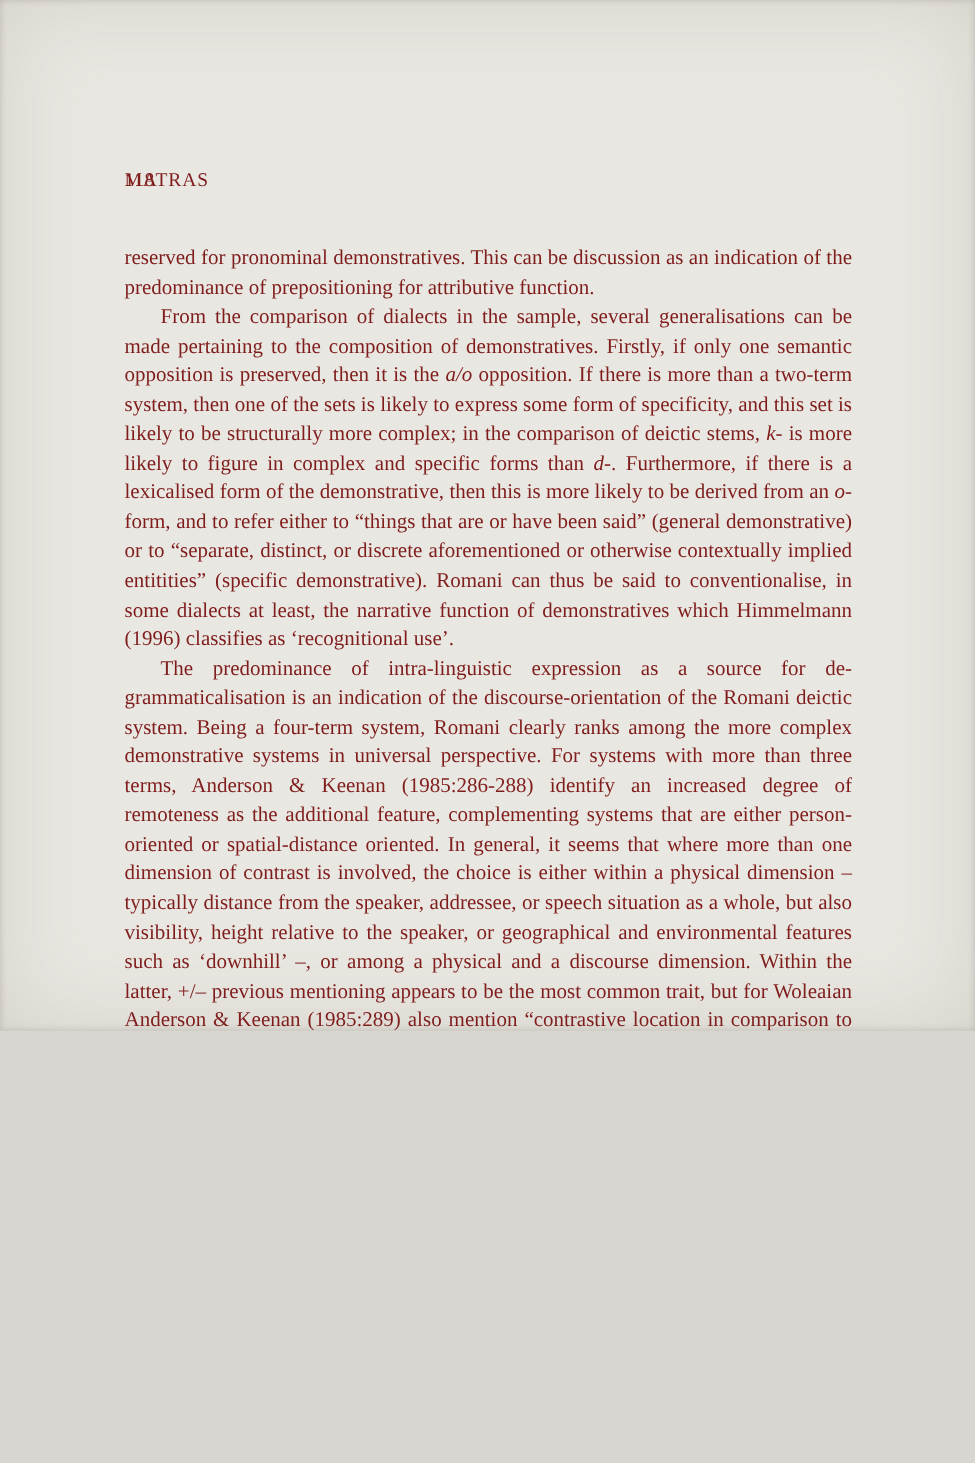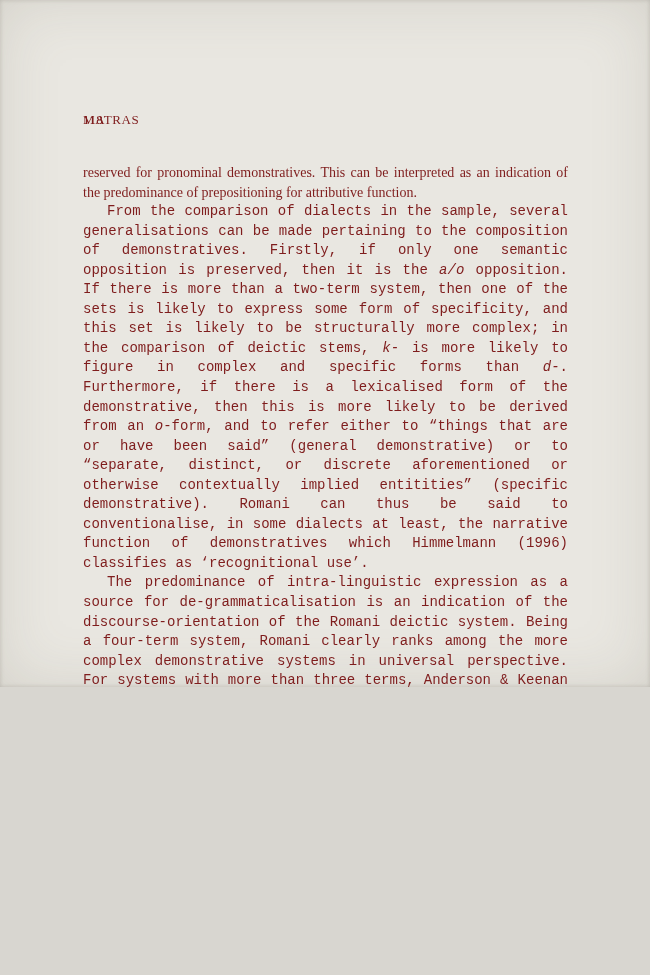--- a/index.html
+++ b/index.html
@@ -50,37 +50,36 @@
     line-height: 19.55px;
     text-align: justify;
     text-justify: inter-word;
   }
   .page-body p {
     margin: 0;
     padding: 0;
   }
   .page-body p.indent {
     text-indent: 24px;
-    font-family: Liberation Mono, monospace;
   }
   .page-body i {
     font-style: italic;
   }
 </style>
 </head>
 <body>
 
 <div class="page">
   <div class="text-block">
 
     <div class="page-header">
       <span class="page-number">118</span>
       <span class="running-head">MATRAS</span>
     </div>
 
     <div class="page-body">
-      <p>reserved for pronominal demonstratives. This can be interpreted as an indication of the predominance of prepositioning for attributive function.</p>
+      <p>reserved for pronominal demonstratives. This can be discussion as an indication of the predominance of prepositioning for attributive function.</p>
       <p class="indent">From the comparison of dialects in the sample, several generalisations can be made pertaining to the composition of demonstratives. Firstly, if only one semantic opposition is preserved, then it is the <i>a/o</i> opposition. If there is more than a two-term system, then one of the sets is likely to express some form of specificity, and this set is likely to be structurally more complex; in the comparison of deictic stems, <i>k-</i> is more likely to figure in complex and specific forms than <i>d-</i>. Furthermore, if there is a lexicalised form of the demonstrative, then this is more likely to be derived from an <i>o</i>-form, and to refer either to “things that are or have been said” (general demonstrative) or to “separate, distinct, or discrete aforementioned or otherwise contextually implied entitities” (specific demonstrative). Romani can thus be said to conventionalise, in some dialects at least, the narrative function of demonstratives which Himmelmann (1996) classifies as ‘recognitional use’.</p>
       <p class="indent">The predominance of intra-linguistic expression as a source for de-grammaticalisation is an indication of the discourse-orientation of the Romani deictic system. Being a four-term system, Romani clearly ranks among the more complex demonstrative systems in universal perspective. For systems with more than three terms, Anderson &amp; Keenan (1985:286-288) identify an increased degree of remoteness as the additional feature, complementing systems that are either person-oriented or spatial-distance oriented. In general, it seems that where more than one dimension of contrast is involved, the choice is either within a physical dimension – typically distance from the speaker, addressee, or speech situation as a whole, but also visibility, height relative to the speaker, or geographical and environmental features such as ‘downhill’ –, or among a physical and a discourse dimension. Within the latter, +/– previous mentioning appears to be the most common trait, but for Woleaian Anderson &amp; Keenan (1985:289) also mention “contrastive location in comparison to some other possible referent, as when pointing out one member of a group”. This can be seen as a conventionalisation of what Himmelmann (1996) calls ‘ambiguity resolution’. Indeed, we find that the two dimensions of contrast found in the Romani system – location of the referent in the situation vs. in the discourse, and specificity/ambiguity resolution – fit nicely both into Himmelmann’s (1996) classification of narrative discourse uses of demonstratives (situational use, discourse deictic use, tracking use, and recognitional use; for the latter see discussion above) and into the features of the discourse dimension outlined in Anderson &amp; Keenan’s (1985) discussion, while strictly spatial features do not seem to figure in Romani in any way that might be regarded as primary or intrinsic. We may</p>
     </div>
 
   </div>
 </div>
 
 </body></html>

